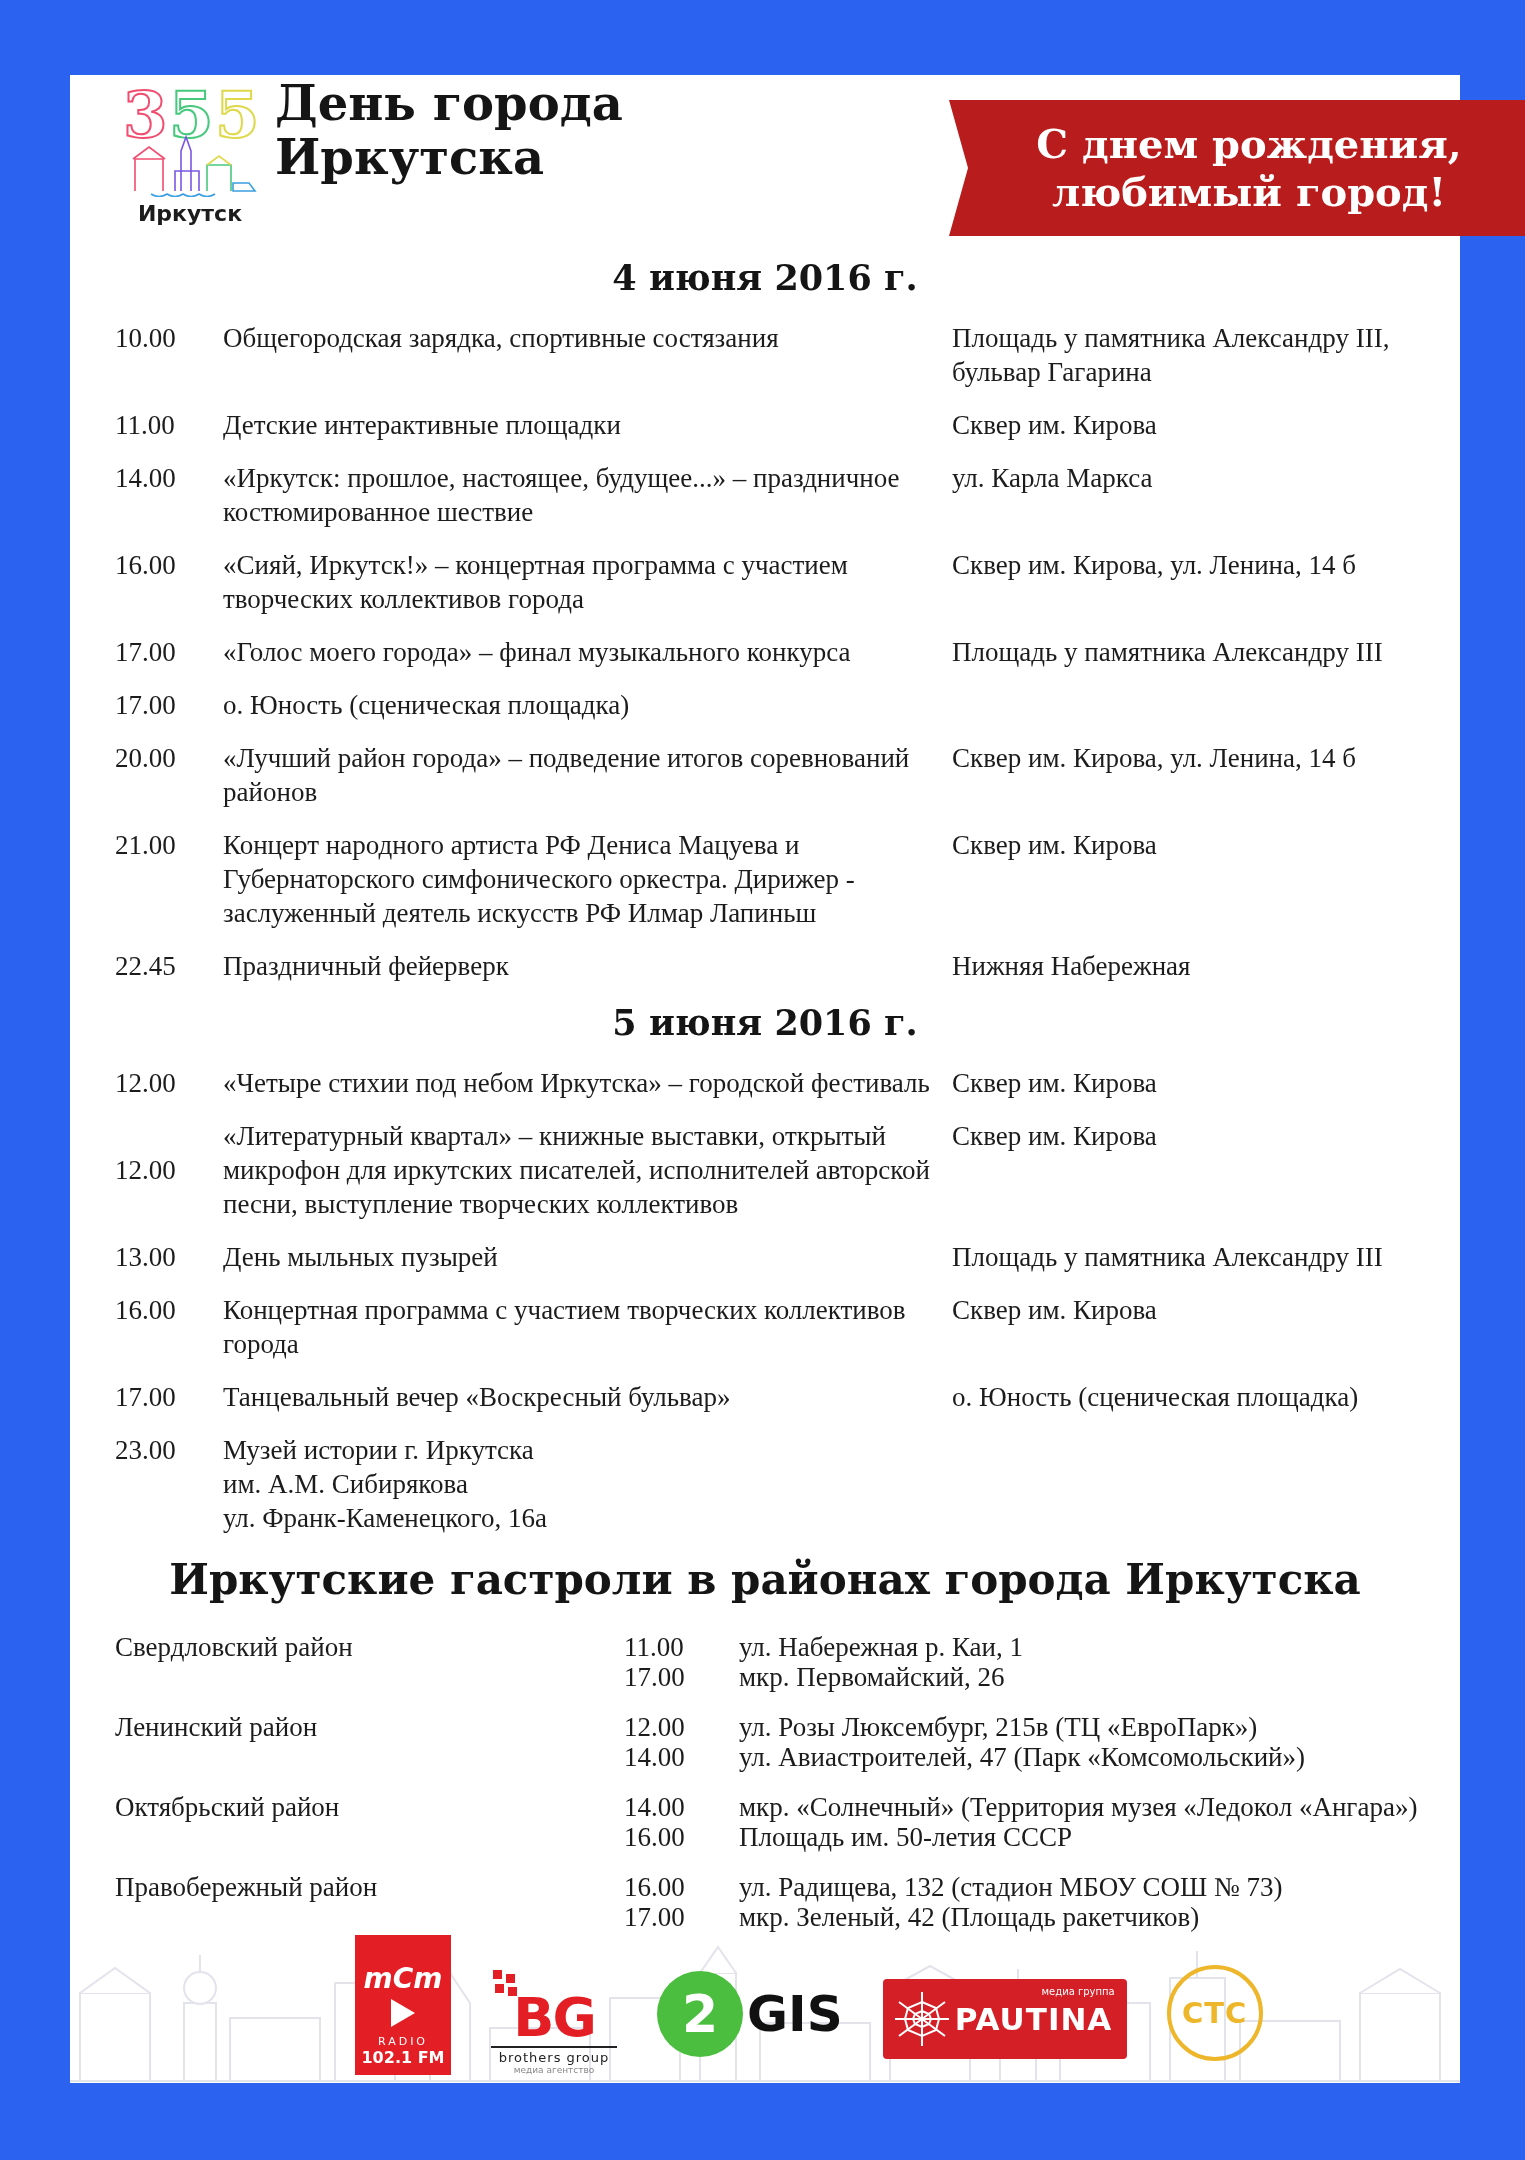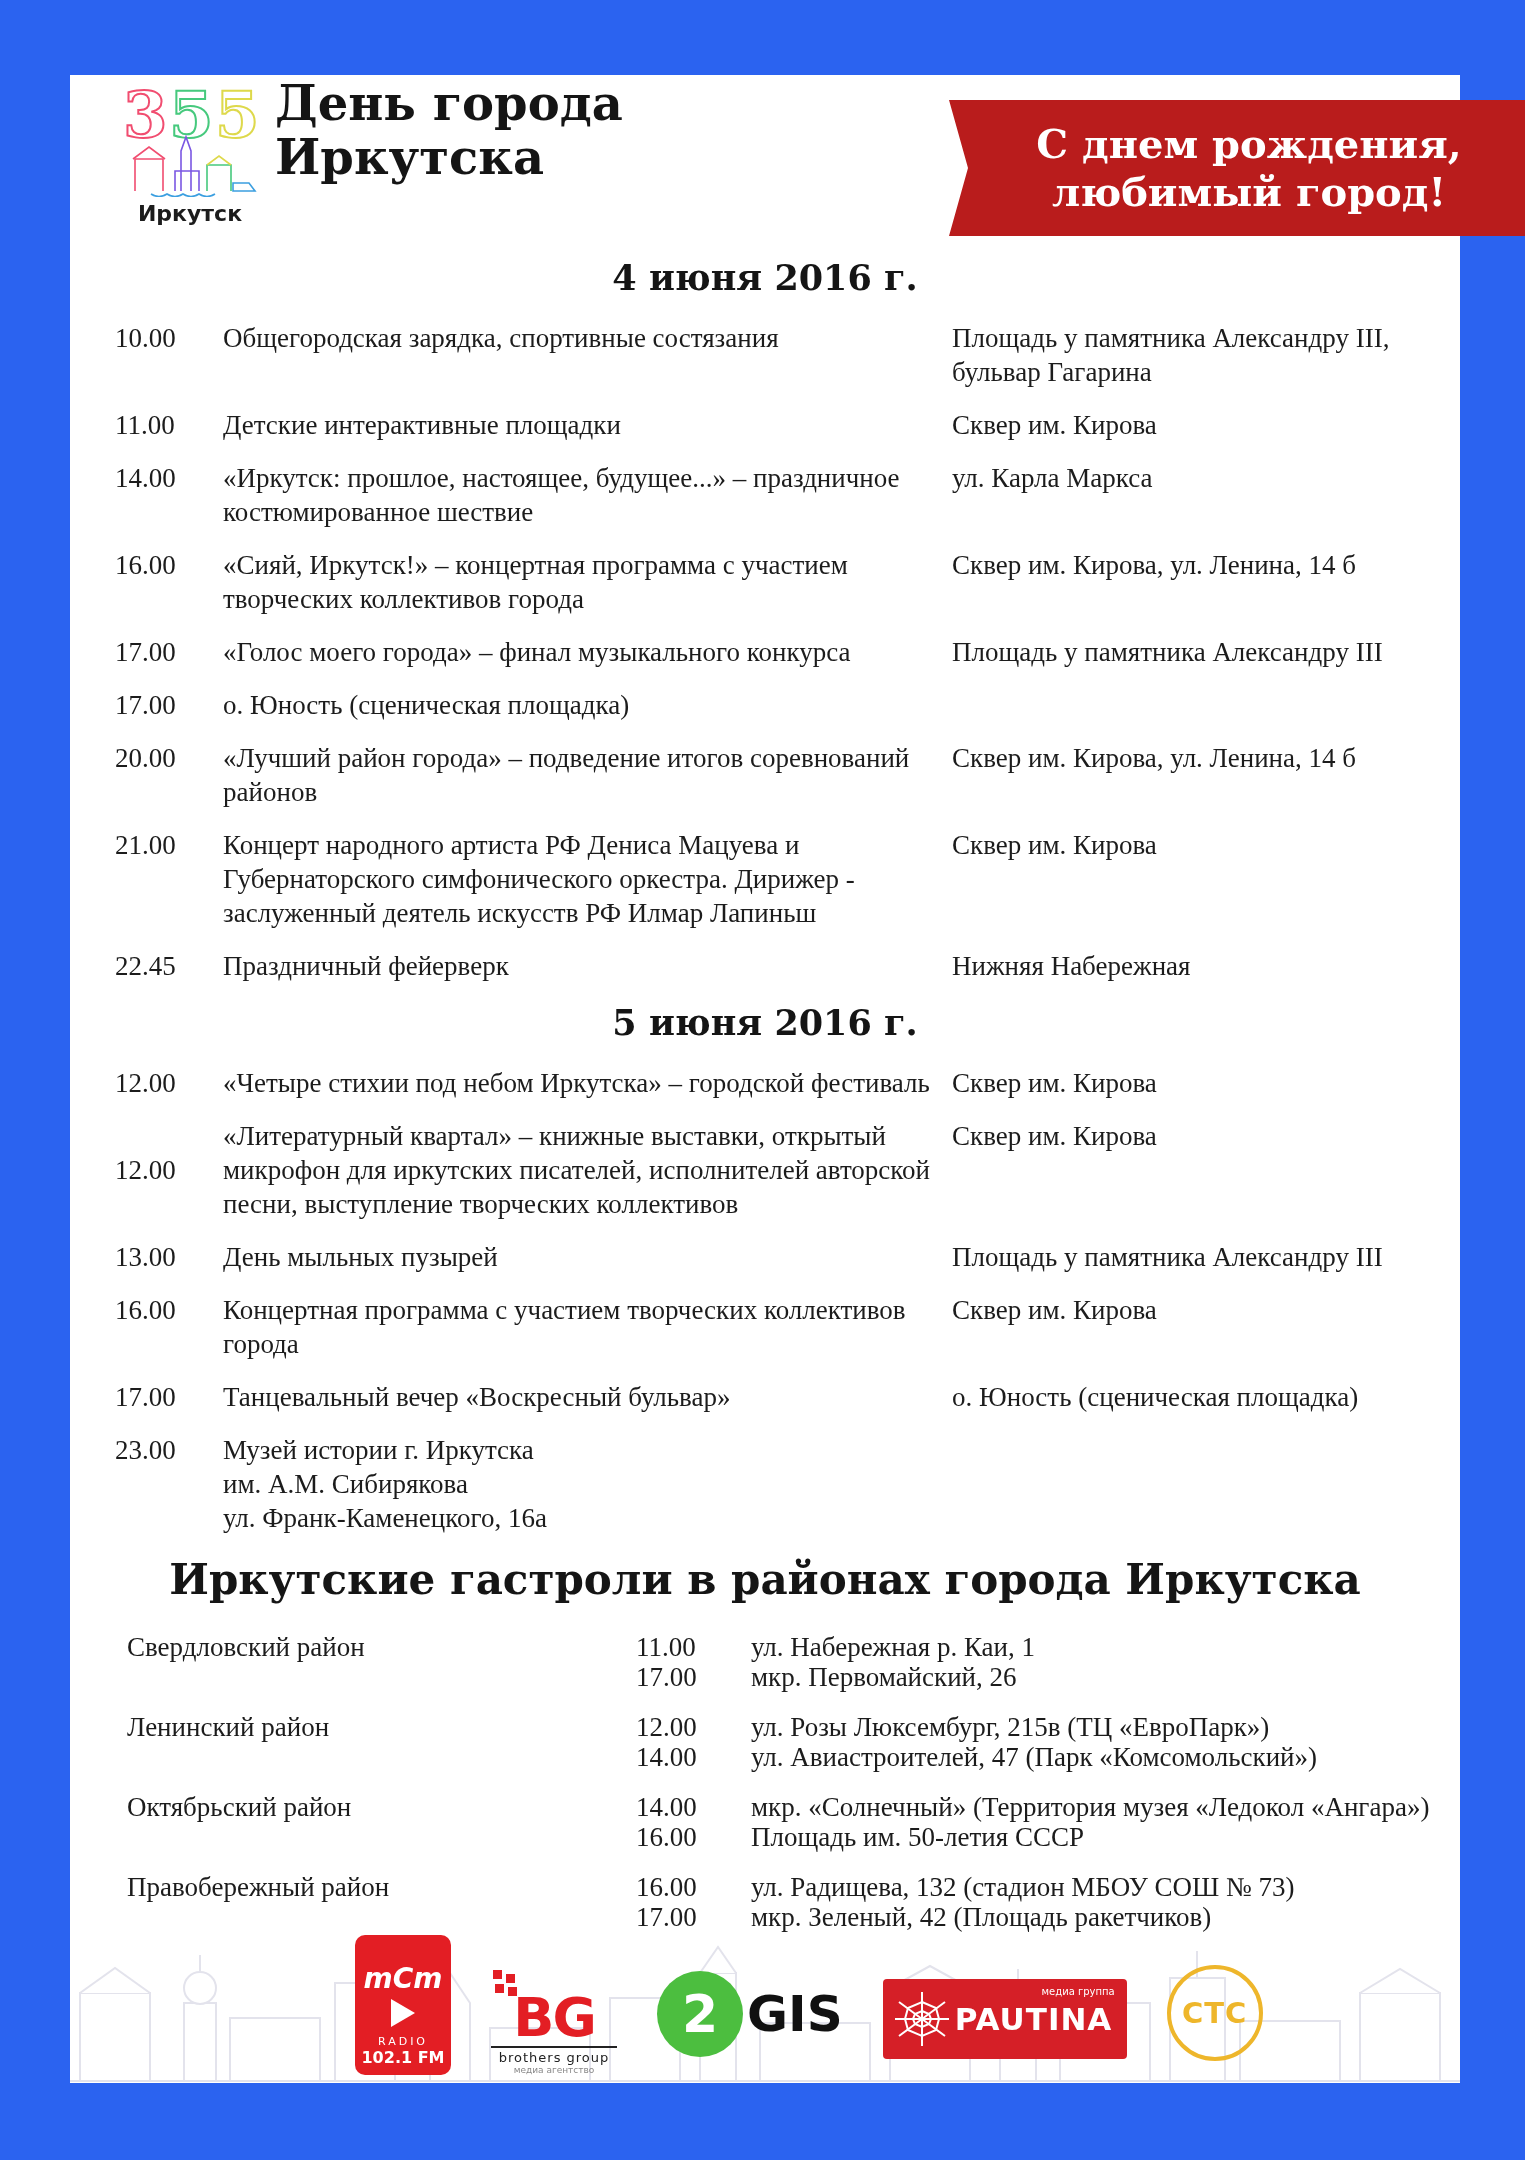--- a/index.html
+++ b/index.html
@@ -28,29 +28,29 @@
   .date-heading.second{margin-top:14px;text-align:center;}
   .tours-heading{font-family:"DejaVu Serif",serif;font-weight:700;font-size:42px;line-height:52px;
                  text-align:center;margin:18px 0 26px 0;color:#151515;}
   .sched{padding-left:45px;}
   .s-row{display:grid;grid-template-columns:108px 729px 1fr;align-items:start;
          margin-bottom:19px;font-size:27px;line-height:34px;}
   .cell{white-space:pre-line;padding-right:18px;}
   .time-middle .cell-time{align-self:center;}
 
   
-  .districts{padding-left:57px;}
+  .districts{padding-left:45px;}
   .d-row{display:grid;grid-template-columns:509px 115px 1fr;font-size:27px;line-height:30px;}
   .d-row.group-start{margin-top:20px;}
   .d-cell{white-space:pre-line;padding-right:14px;}
 
   
   .skyline{position:absolute;left:0;bottom:0;z-index:0;}
   .sponsors{position:absolute;left:285px;bottom:8px;display:flex;align-items:flex-end;gap:40px;z-index:2;}
-  .logo-mcm{width:96px;height:132px;background:#e31e24;border-radius:10px;color:#fff;
+  .logo-mcm{width:96px;height:132px;background:#e31e24;border-radius:0;color:#fff;
             display:flex;flex-direction:column;align-items:center;justify-content:flex-end;padding-bottom:8px;}
   .mcm-mark{font-family:"DejaVu Sans",sans-serif;font-weight:700;font-style:italic;font-size:28px;line-height:1;}
   .mcm-play{width:0;height:0;border-left:24px solid #fff;border-top:14px solid transparent;
             border-bottom:14px solid transparent;margin:6px 0 8px 0;}
   .mcm-radio{font-family:"DejaVu Sans",sans-serif;font-size:11px;letter-spacing:3px;}
   .mcm-fm{font-family:"DejaVu Sans",sans-serif;font-weight:700;font-size:16px;}
   .logo-bg{width:126px;text-align:center;font-family:"DejaVu Sans",sans-serif;position:relative;padding-top:22px;}
   .bg-pixels{position:absolute;left:2px;top:0;width:9px;height:9px;background:#e31e24;
              box-shadow:13px 4px 0 #e31e24,2px 14px 0 #e31e24,15px 17px 0 #e31e24;}
   .bg-main{color:#e31e24;font-weight:700;font-size:54px;line-height:0.95;letter-spacing:-2px;}

